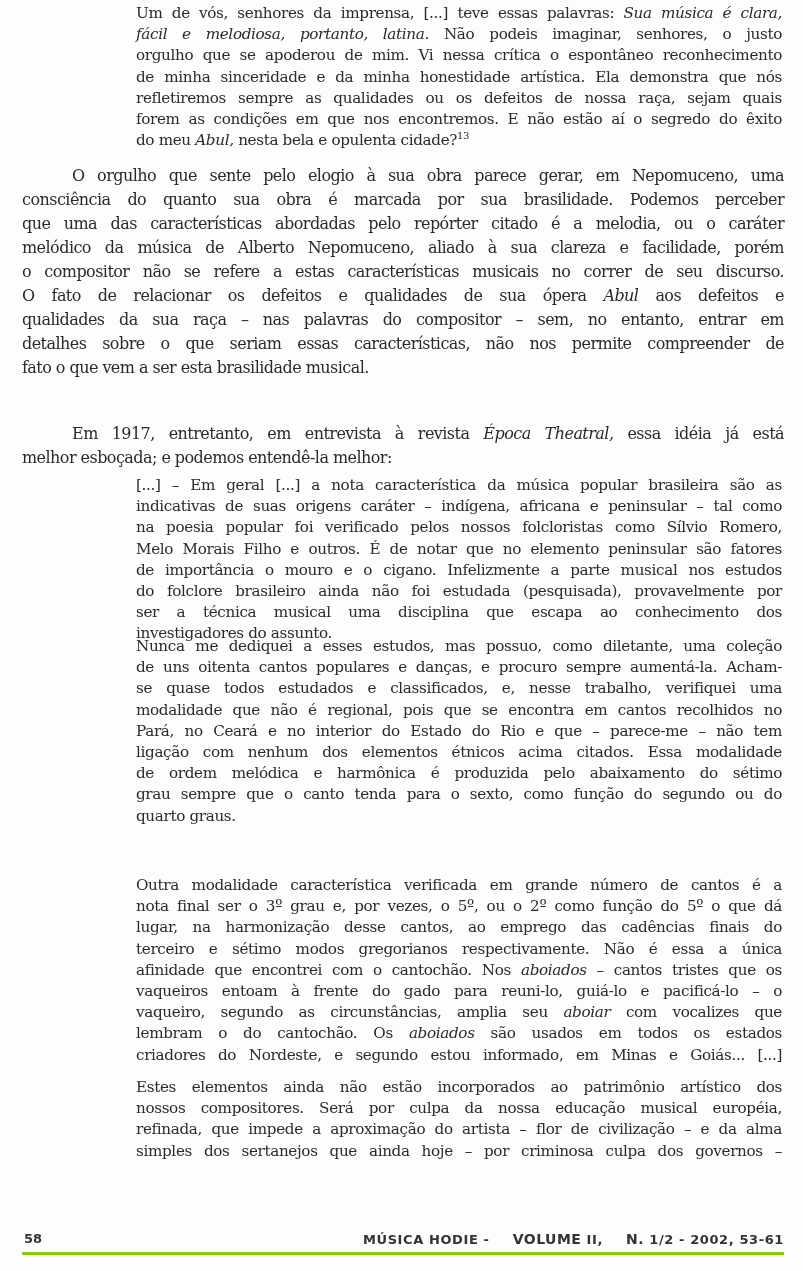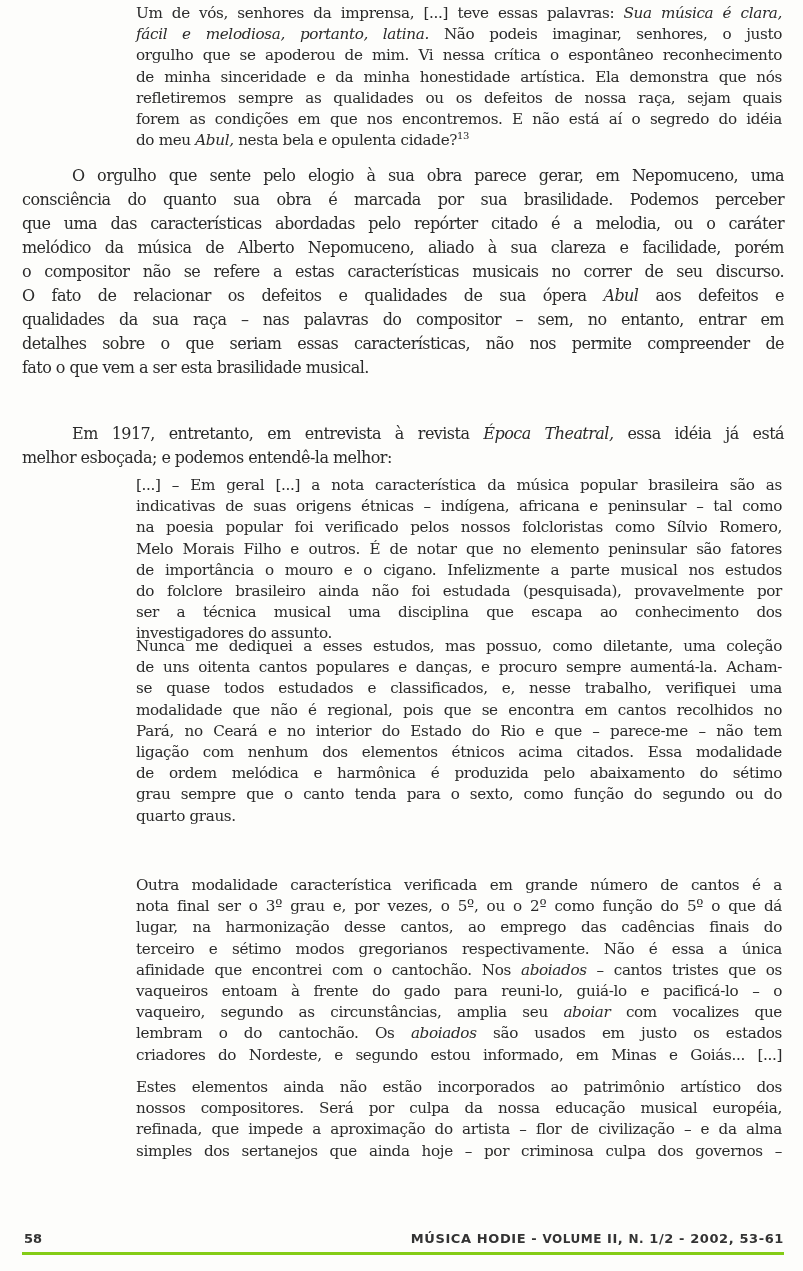--- a/index.html
+++ b/index.html
@@ -21,53 +21,53 @@
   .indent { padding-left: 50px; }
   i { font-style: italic; }
   sup { font-size: 10px; vertical-align: 6px; line-height: 0; }
   .footer {
     position: absolute; left: 22px; width: 762px; top: 1230px; height: 22px;
     font-family: "DejaVu Sans", "Liberation Sans", sans-serif; font-weight: bold; font-size: 13px;
     color: #333; border-bottom: 3px solid #84cc16;
   }
   .folio { position: absolute; left: 2px; top: 1px; }
   .running { position: absolute; right: 0; top: 1px; letter-spacing: 0.6px; }
-  .sc { font-size: 12px; letter-spacing: 0.5px; }
+  .sc { font-size: 14px; letter-spacing: 0.5px; margin-left: 18px; }
 </style>
 </head>
 <body>
 
 <div class="page">
   <div class="block quote" style="top:3px;">
       <span class="line"><span>Um de vós, senhores da imprensa, [...] teve essas palavras: </span><i>Sua música é clara,</i></span>
       <span class="line"><i>fácil e melodiosa, portanto, latina.</i><span> Não podeis imaginar, senhores, o justo</span></span>
       <span class="line"><span>orgulho que se apoderou de mim. Vi nessa crítica o espontâneo reconhecimento</span></span>
       <span class="line"><span>de minha sinceridade e da minha honestidade artística. Ela demonstra que nós</span></span>
       <span class="line"><span>refletiremos sempre as qualidades ou os defeitos de nossa raça, sejam quais</span></span>
-      <span class="line"><span>forem as condições em que nos encontremos. E não está aí o segredo do idéia</span></span>
+      <span class="line"><span>forem as condições em que nos encontremos. E não estão aí o segredo do êxito</span></span>
       <span class="line last"><span>do meu </span><i>Abul,</i><span> nesta bela e opulenta cidade?</span><sup>13</sup></span>
     </div>
   <div class="block body" style="top:164px;">
       <span class="line indent"><span>O orgulho que sente pelo elogio à sua obra parece gerar, em Nepomuceno, uma</span></span>
       <span class="line"><span>consciência do quanto sua obra é marcada por sua brasilidade. Podemos perceber</span></span>
       <span class="line"><span>que uma das características abordadas pelo repórter citado é a melodia, ou o caráter</span></span>
       <span class="line"><span>melódico da música de Alberto Nepomuceno, aliado à sua clareza e facilidade, porém</span></span>
       <span class="line"><span>o compositor não se refere a estas características musicais no correr de seu discurso.</span></span>
       <span class="line"><span>O fato de relacionar os defeitos e qualidades de sua ópera </span><i>Abul</i><span> aos defeitos e</span></span>
       <span class="line"><span>qualidades da sua raça – nas palavras do compositor – sem, no entanto, entrar em</span></span>
       <span class="line"><span>detalhes sobre o que seriam essas características, não nos permite compreender de</span></span>
       <span class="line last"><span>fato o que vem a ser esta brasilidade musical.</span></span>
     </div>
   <div class="block body" style="top:402px;margin-top:20px;">
       <span class="line indent"><span>Em 1917, entretanto, em entrevista à revista </span><i>Época Theatral,</i><span> essa idéia já está</span></span>
       <span class="line last"><span>melhor esboçada; e podemos entendê-la melhor:</span></span>
     </div>
   <div class="block quote" style="top:475px;">
       <span class="line"><span>[...] – Em geral [...] a nota característica da música popular brasileira são as</span></span>
-      <span class="line"><span>indicativas de suas origens étnicas – indígena, africana e peninsular – tal como</span></span>
+      <span class="line"><span>indicativas de suas origens caráter – indígena, africana e peninsular – tal como</span></span>
       <span class="line"><span>na poesia popular foi verificado pelos nossos folcloristas como Sílvio Romero,</span></span>
       <span class="line"><span>Melo Morais Filho e outros. É de notar que no elemento peninsular são fatores</span></span>
       <span class="line"><span>de importância o mouro e o cigano. Infelizmente a parte musical nos estudos</span></span>
       <span class="line"><span>do folclore brasileiro ainda não foi estudada (pesquisada), provavelmente por</span></span>
       <span class="line"><span>ser a técnica musical uma disciplina que escapa ao conhecimento dos</span></span>
       <span class="line last"><span>investigadores do assunto.</span></span>
     </div>
   <div class="block quote" style="top:636px;">
       <span class="line"><span>Nunca me dediquei a esses estudos, mas possuo, como diletante, uma coleção</span></span>
       <span class="line"><span>de uns oitenta cantos populares e danças, e procuro sempre aumentá-la. Acham-</span></span>
@@ -80,21 +80,21 @@
       <span class="line last"><span>quarto graus.</span></span>
     </div>
   <div class="block quote" style="top:875px;">
       <span class="line"><span>Outra modalidade característica verificada em grande número de cantos é a</span></span>
       <span class="line"><span>nota final ser o 3º grau e, por vezes, o 5º, ou o 2º como função do 5º o que dá</span></span>
       <span class="line"><span>lugar, na harmonização desse cantos, ao emprego das cadências finais do</span></span>
       <span class="line"><span>terceiro e sétimo modos gregorianos respectivamente. Não é essa a única</span></span>
       <span class="line"><span>afinidade que encontrei com o cantochão. Nos </span><i>aboiados</i><span> – cantos tristes que os</span></span>
       <span class="line"><span>vaqueiros entoam à frente do gado para reuni-lo, guiá-lo e pacificá-lo – o</span></span>
       <span class="line"><span>vaqueiro, segundo as circunstâncias, amplia seu </span><i>aboiar</i><span> com vocalizes que</span></span>
-      <span class="line"><span>lembram o do cantochão. Os </span><i>aboiados</i><span> são usados em justo os estados</span></span>
+      <span class="line"><span>lembram o do cantochão. Os </span><i>aboiados</i><span> são usados em todos os estados</span></span>
       <span class="line"><span>criadores do Nordeste, e segundo estou informado, em Minas e Goiás... [...]</span></span>
     </div>
   <div class="block quote" style="top:1077px;">
       <span class="line"><span>Estes elementos ainda não estão incorporados ao patrimônio artístico dos</span></span>
       <span class="line"><span>nossos compositores. Será por culpa da nossa educação musical européia,</span></span>
       <span class="line"><span>refinada, que impede a aproximação do artista – flor de civilização – e da alma</span></span>
       <span class="line"><span>simples dos sertanejos que ainda hoje – por criminosa culpa dos governos –</span></span>
     </div>
 
   <div class="footer">

